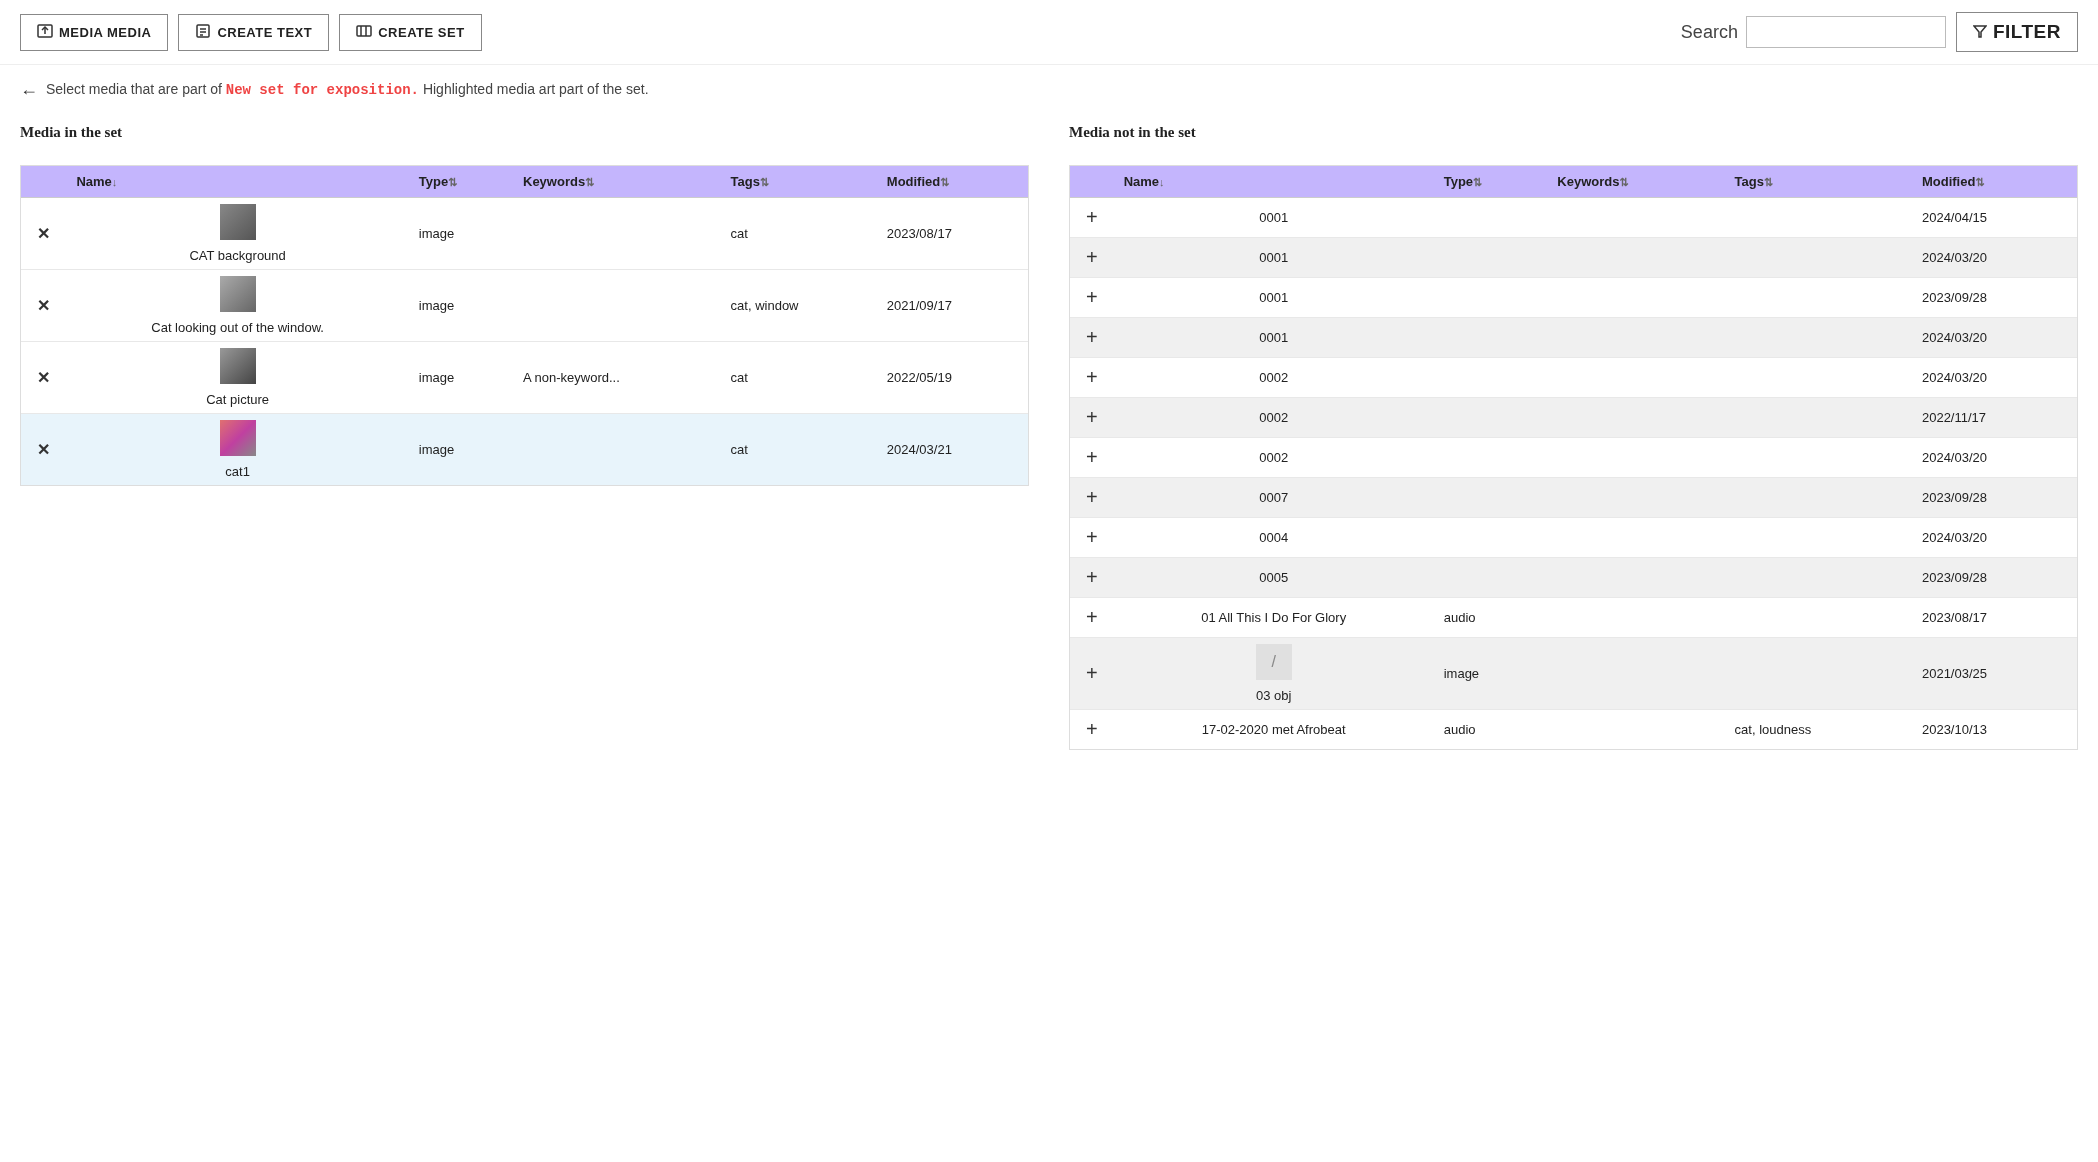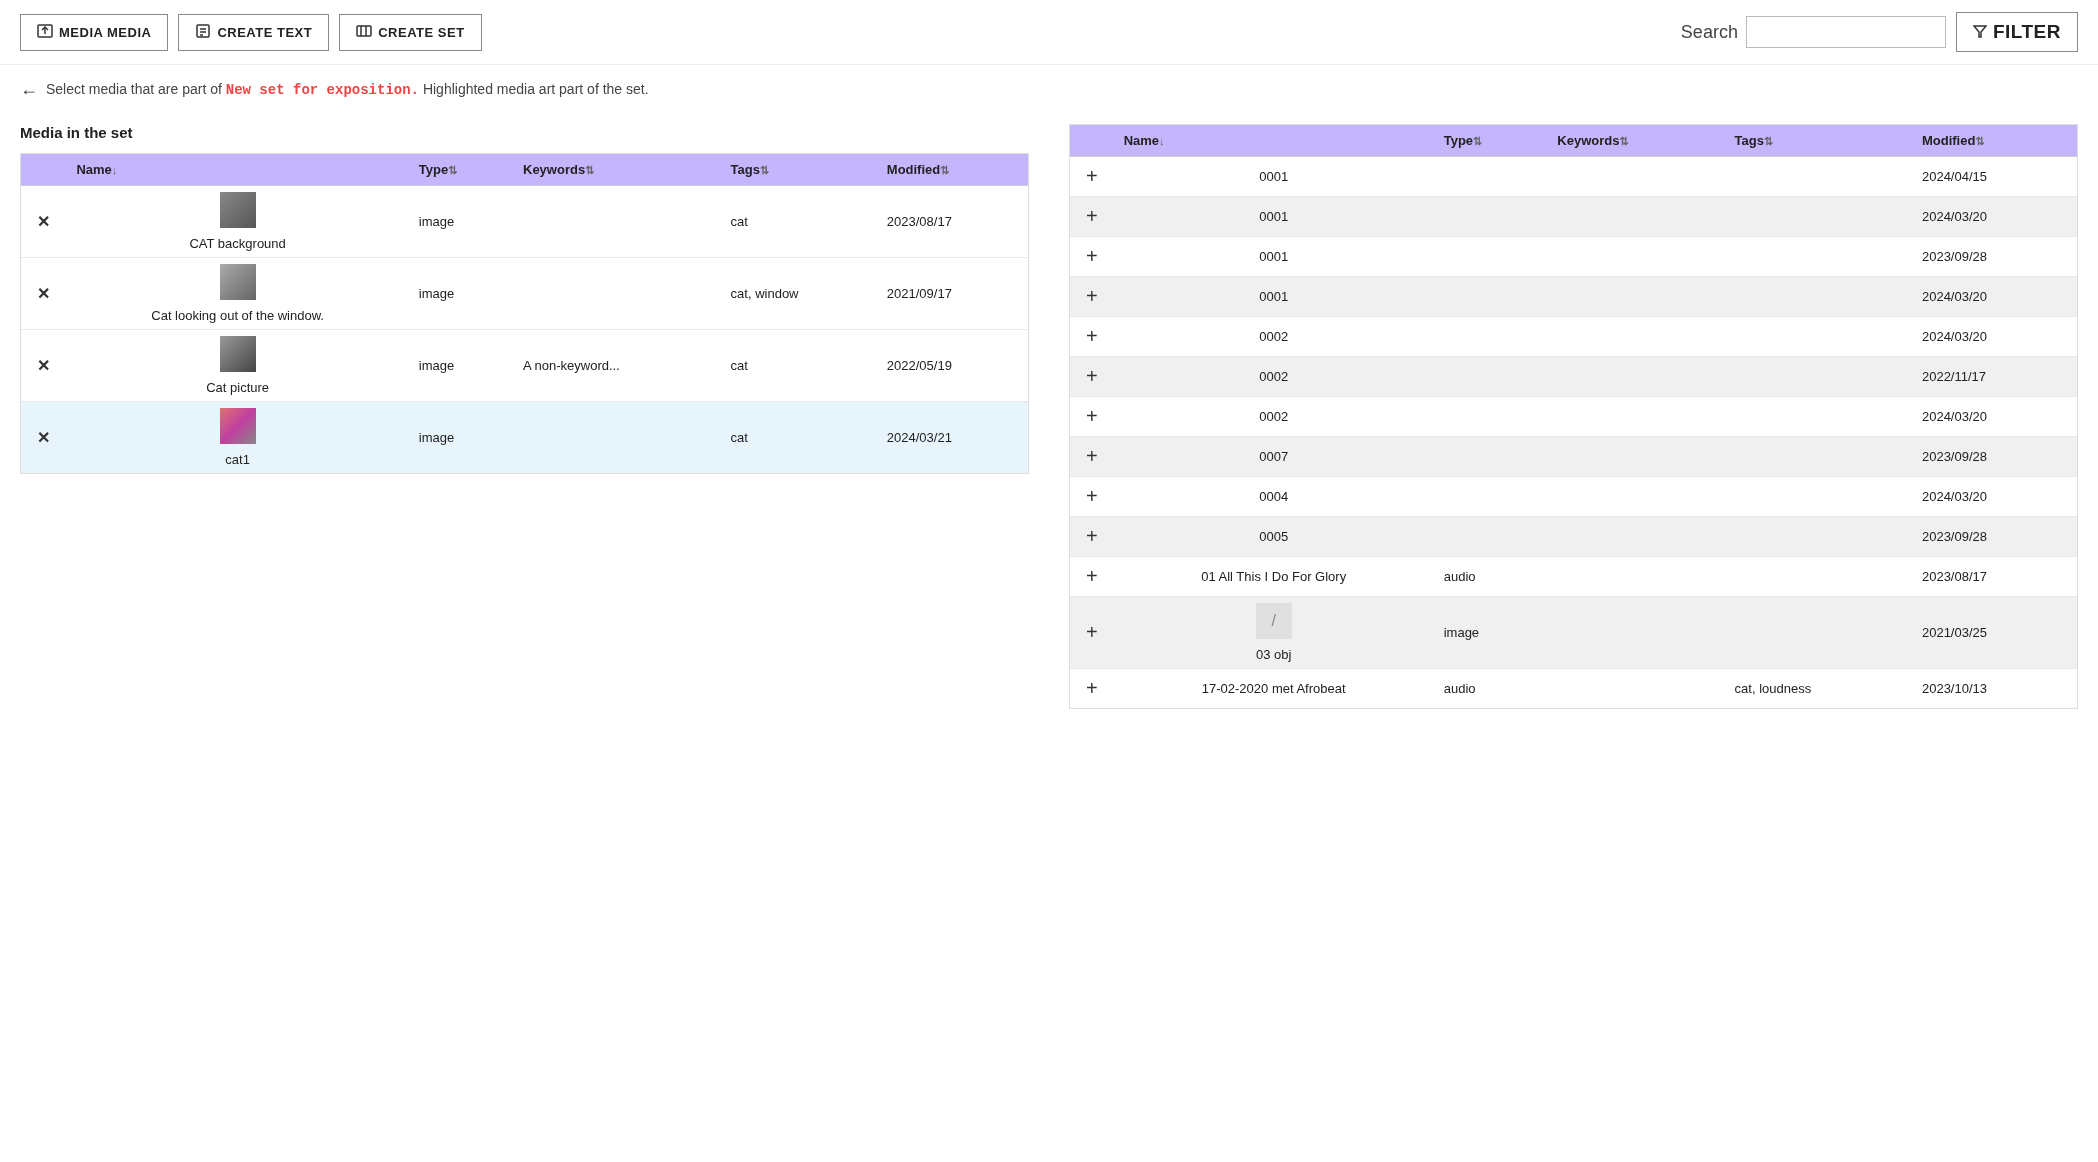--- a/index.html
+++ b/index.html
@@ -35,21 +35,21 @@
     }
     .back-arrow { cursor: pointer; font-size: 18px; color: #333; }
     .breadcrumb-text { color: #444; }
     .breadcrumb-text strong { color: #ef4444; font-family: Liberation Mono, monospace; }
 
     .content-area {
       display: flex; padding: 10px 20px; gap: 40px;
     }
 
     .panel { flex: 1; min-width: 0; }
-    .panel-title { font-size: 15px; font-weight: 700; margin-bottom: 12px; }
+    .panel-title { font-size: 15px; font-weight: 700; margin-bottom: 24px; font-family: Liberation Serif, serif; }
 
     .table-wrap { border: 1px solid #ddd; overflow: hidden; }
     table { width: 100%; border-collapse: collapse; }
     thead tr { background: #c4b5fd; }
     th {
       text-align: left; padding: 8px 10px; font-size: 13px; font-weight: 700;
       border-bottom: 1.5px solid #ccc; white-space: nowrap; cursor: pointer;
     }
     th .sort-arrow { font-size: 11px; color: #666; }
     td { padding: 6px 10px; font-size: 13px; border-bottom: 1px solid #e8e8e8; vertical-align: middle; }
@@ -219,20 +219,21 @@
     <td></td>
     <td>cat</td>
     <td>2024/03/21</td>
   </tr>
           </tbody>
       </table>
     </div>
   </div>
 
   <div class="panel">
+    <div class="panel-title">Media not in the set</div>
     <div class="table-wrap">
       <table>
         <thead>
           <tr>
             <th style="width:30px;"></th>
             <th>Name<span class="sort-arrow">↓</span></th>
             <th>Type<span class="sort-arrow">⇅</span></th>
             <th>Keywords<span class="sort-arrow">⇅</span></th>
             <th>Tags<span class="sort-arrow">⇅</span></th>
             <th>Modified<span class="sort-arrow">⇅</span></th>

